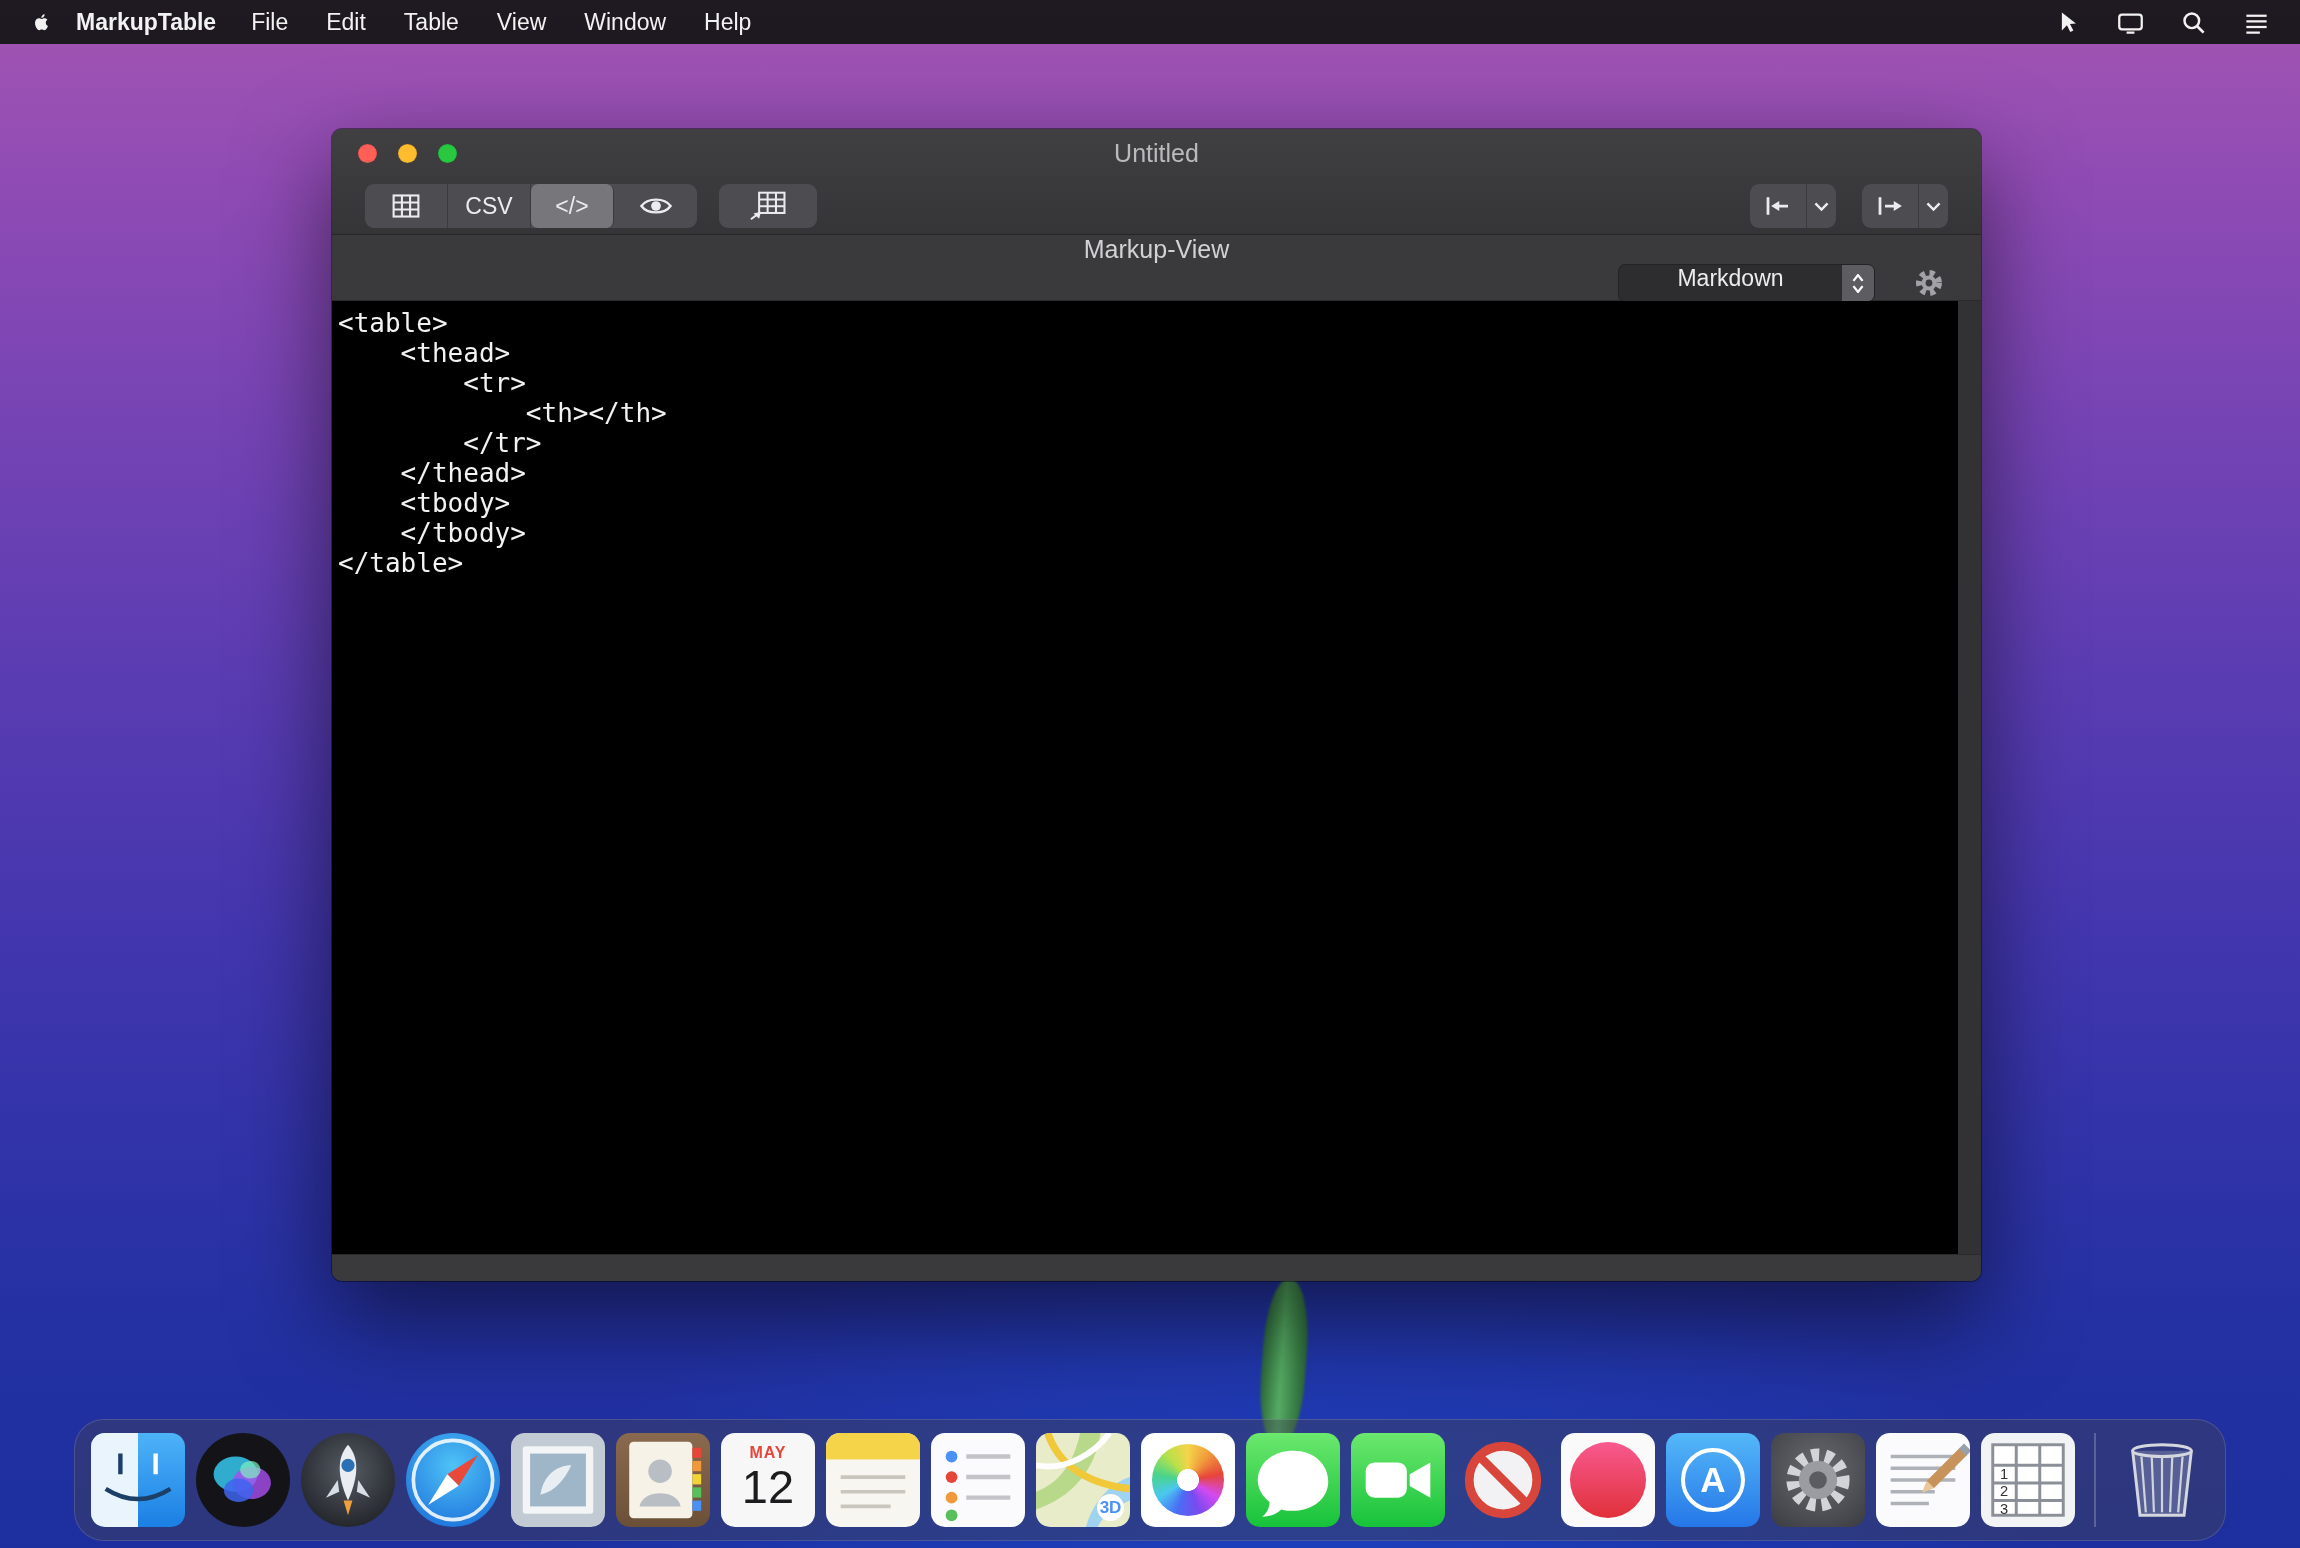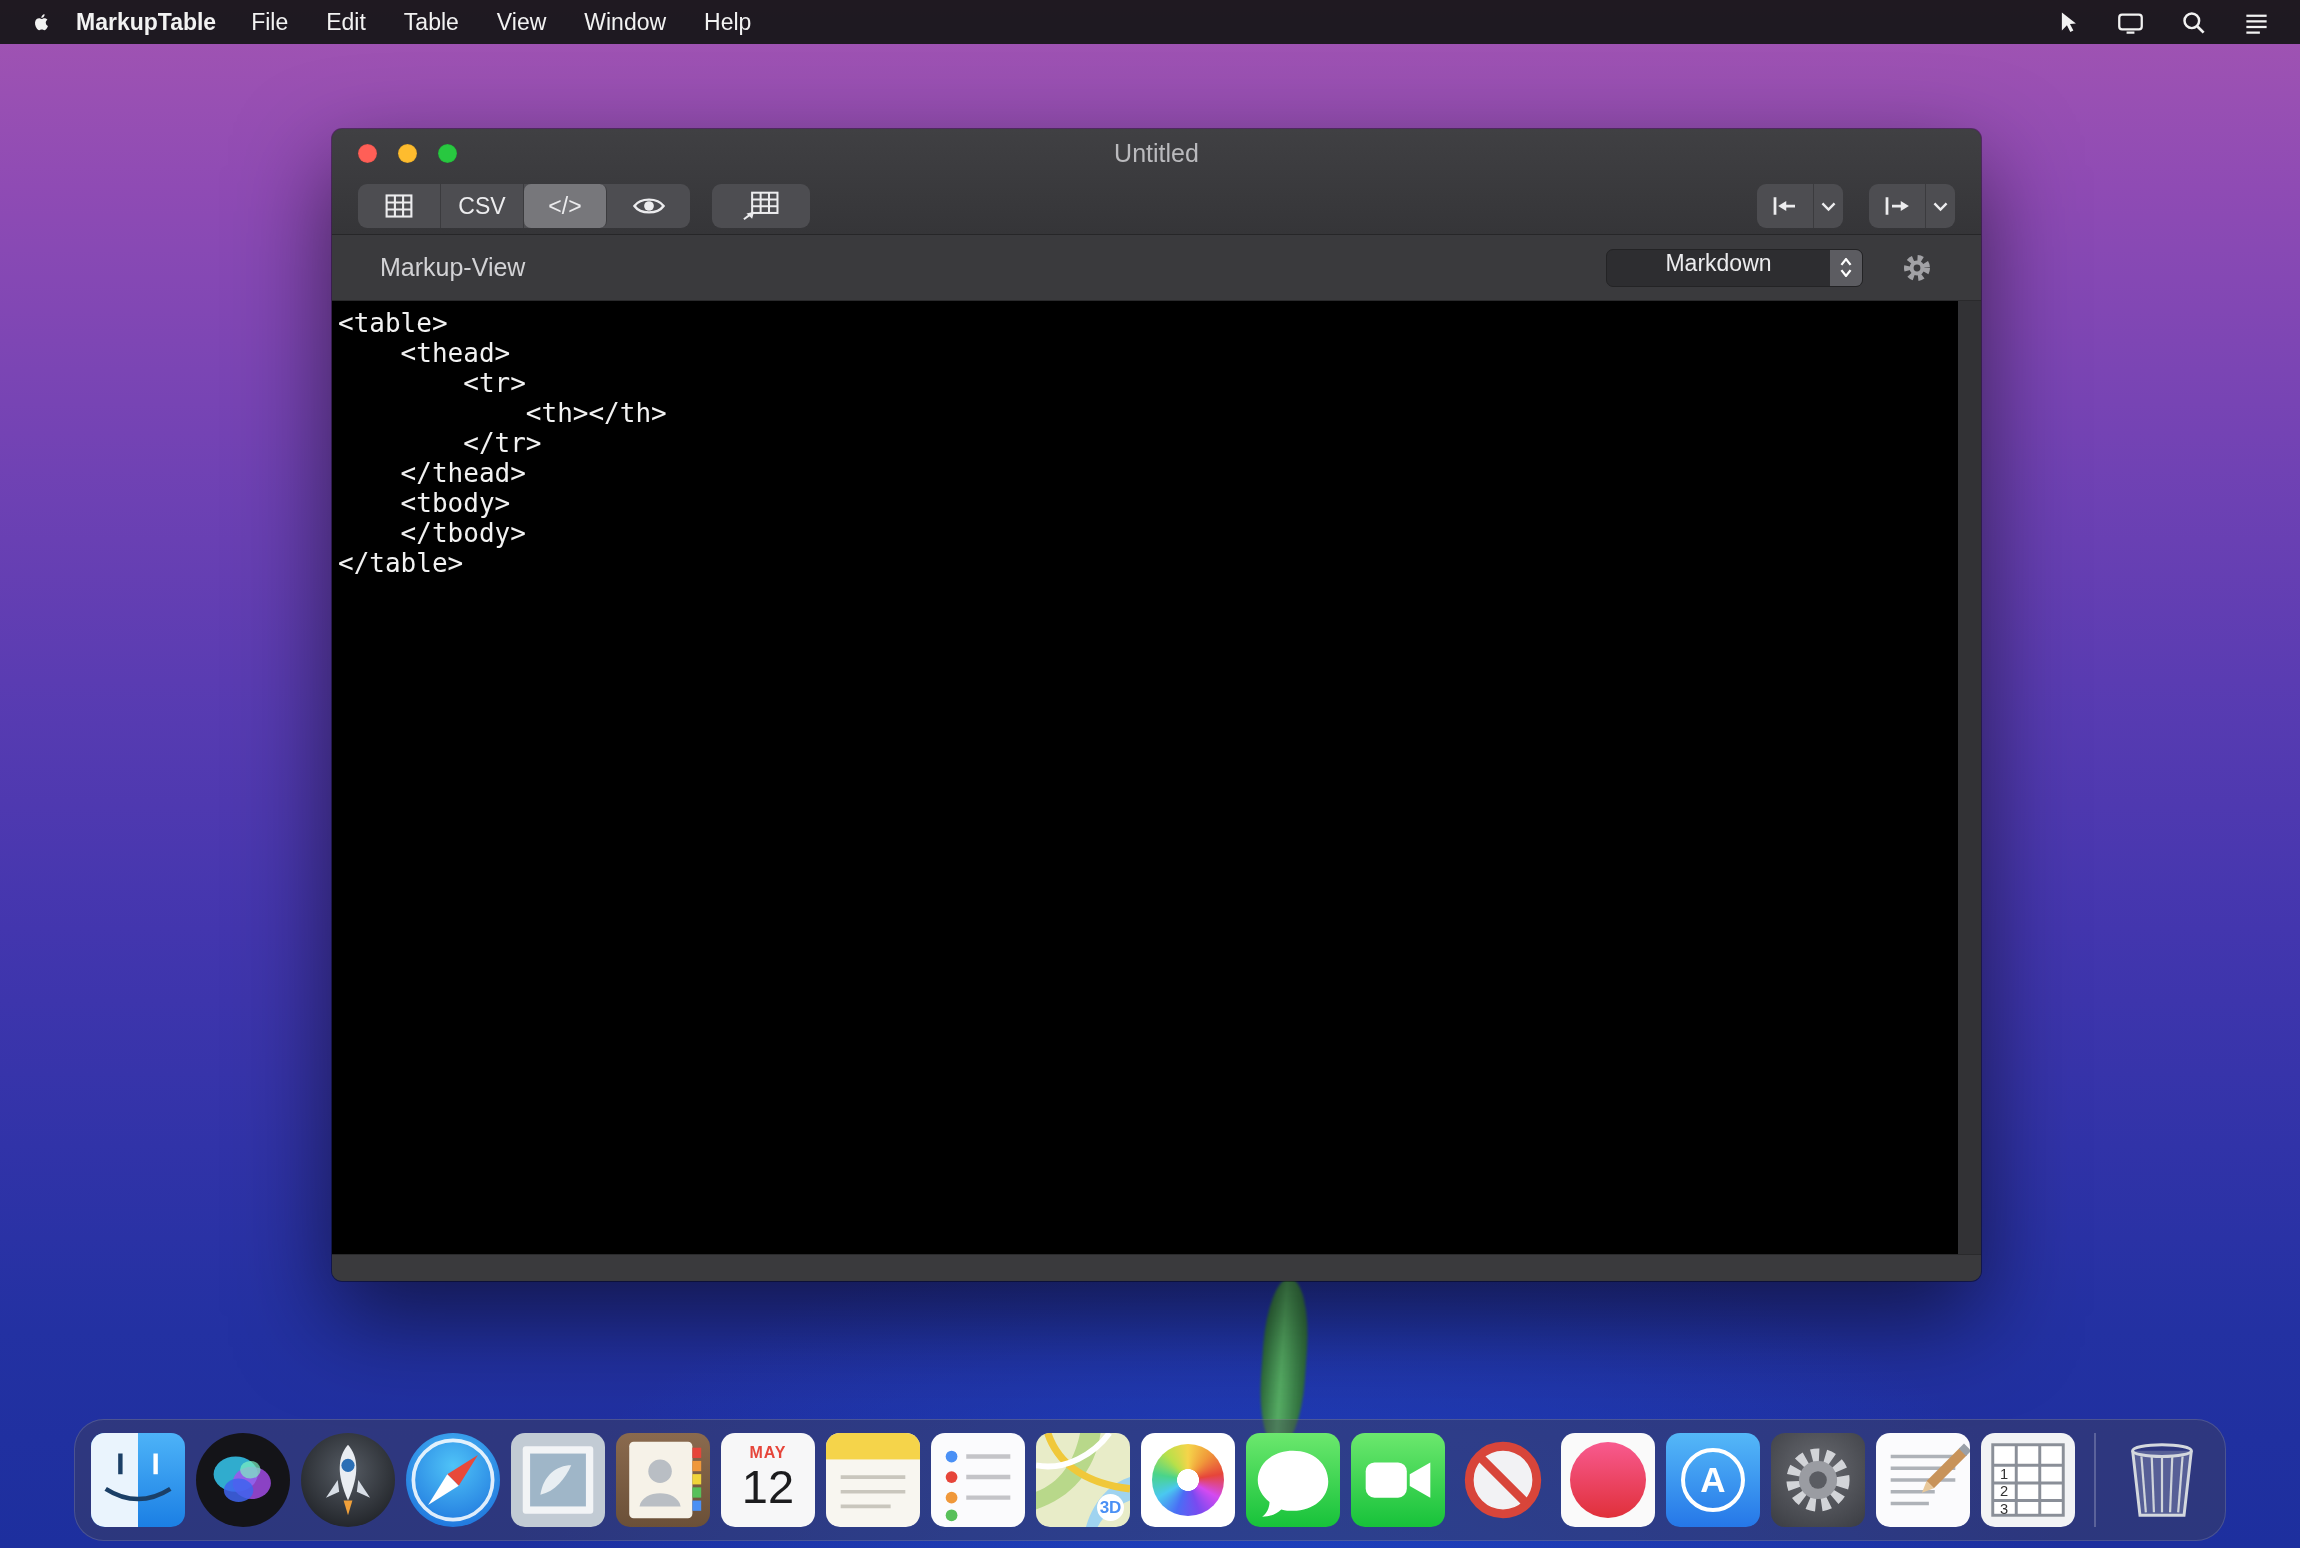--- a/index.html
+++ b/index.html
@@ -45,21 +45,21 @@
   .traffic { position:absolute; top:15px; left:26px; display:flex; gap:21px; }
   .tl { width:19px; height:19px; border-radius:50%; box-shadow:inset 0 0 1px rgba(0,0,0,.4); }
   .tl.red{background:#ff5f57}.tl.yellow{background:#febc2e}.tl.green{background:#28c840}
   .win-title {
     position:absolute; top:0; left:0; right:0; height:48px;
     display:flex; align-items:center; justify-content:center;
     color:#bababd; font-size:25px;
   }
   .toolbar {
     position:absolute; top:48px; left:0; right:0; height:58px;
-    display:flex; align-items:center; padding:0 26px;
+    display:flex; align-items:center; padding:0 33px;
   }
   .segctl { display:flex; height:44px; border-radius:9px; overflow:hidden; background:#4d4d51; }
   .seg {
     width:83px; display:flex; align-items:center; justify-content:center;
     color:#ececee; font-size:23px; border-right:1px solid #3b3b3e; cursor:default;
   }
   .seg:last-child { border-right:none; }
   .seg.active { background:#77777b; border-radius:7px; }
   .tb-ic { display:block; }
   .tool-btn {
@@ -71,21 +71,21 @@
     display:flex; align-items:stretch; height:44px; background:#4d4d51;
     border-radius:9px; overflow:hidden; margin-left:26px;
   }
   .split-main { width:56px; display:flex; align-items:center; justify-content:center; }
   .split-chev { width:30px; border-left:1px solid #3b3b3e; display:flex; align-items:center; justify-content:center; }
 
   
   .markup-header {
     position:absolute; top:106px; left:0; right:0; height:66px;
     background:#3a3a3d; border-bottom:1px solid #2a2a2c;
-    display:flex; align-items:center; padding:0 48px;
+    display:flex; align-items:center; padding:0 36px;flex-direction:column;
   }
   .mh-title { color:#d2d2d5; font-size:25px; }
   .mh-right { margin-left:auto; display:flex; align-items:center; gap:38px; }
   .select {
     width:257px; height:38px; background:#2d2d30; border:1px solid #232325;
     border-radius:7px; display:flex; color:#ececee; font-size:23px;
     overflow:hidden;
   }
   .select-value { flex:1; text-align:center; }
   .select-cap {

